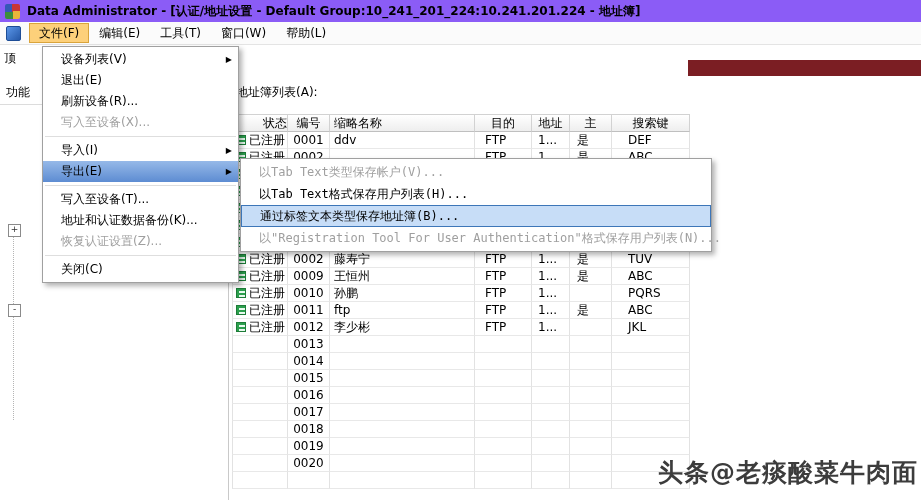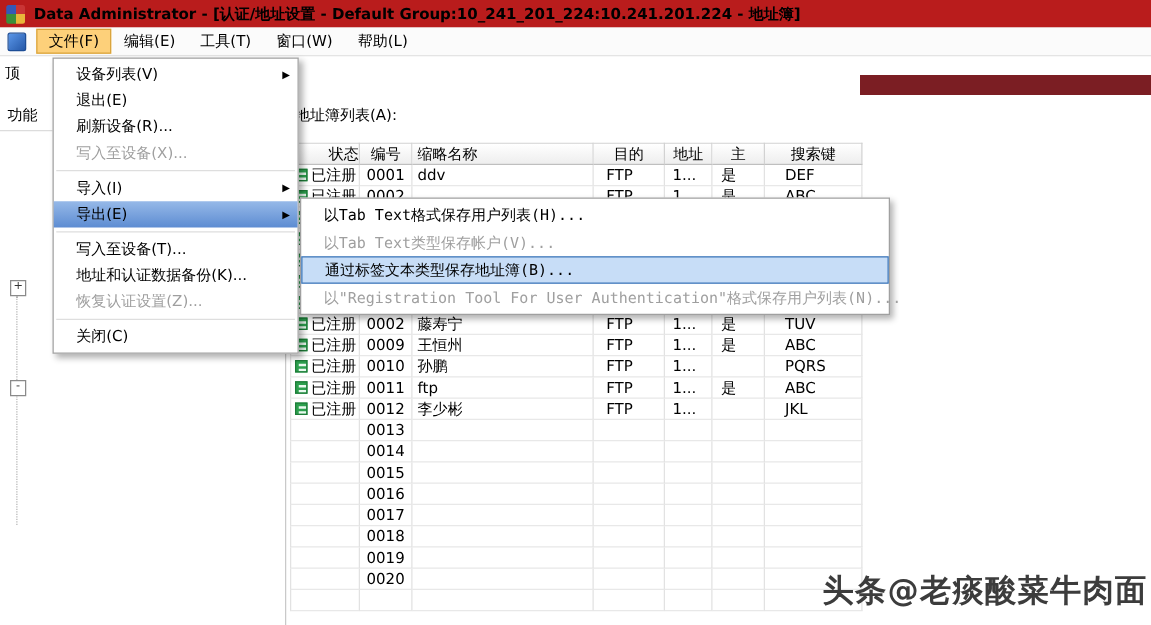--- a/index.html
+++ b/index.html
@@ -1,21 +1,21 @@
 <!DOCTYPE html>
 <html><head>
 <meta charset="utf-8">
 <style>
   html,body{margin:0;padding:0;}
   body{
     width:921px;height:500px;position:relative;overflow:hidden;background:#ffffff;
     font-family:"DejaVu Sans","Liberation Sans",sans-serif;font-size:12px;color:#000;
   }
   
-  .titlebar{position:absolute;left:0;top:0;width:921px;height:22px;background:#b91c1c;
+  .titlebar{position:absolute;left:0;top:0;width:921px;height:22px;background:#8b5cf6;
     border-bottom:1px solid #e3e3e3;display:flex;align-items:center;}
   .app-icon{width:15px;height:15px;margin:0 7px 0 5px;border-radius:2px;
     background:conic-gradient(#c93535 0 25%,#e9b63a 25% 50%,#3b8f3b 50% 75%,#3558b8 75%);}
   .title-text{font-weight:bold;white-space:nowrap;}
   
   .menubar{position:absolute;left:0;top:22px;width:921px;height:22px;background:#fbfbfb;
     border-bottom:1px solid #e4e4e4;display:flex;align-items:center;}
   .mb-app-icon{width:15px;height:15px;margin:0 8px 0 6px;border-radius:2px;
     background:linear-gradient(135deg,#5a96e8,#2558a8);border:1px solid #1d4d96;box-sizing:border-box;}
   .mb-item{padding:0 10px;height:20px;line-height:20px;display:inline-block;white-space:nowrap;}
@@ -381,20 +381,20 @@
       <div class="mi"><span class="mi-label">写入至设备(T)...</span></div>
       <div class="mi"><span class="mi-label">地址和认证数据备份(K)...</span></div>
       <div class="mi disabled"><span class="mi-label">恢复认证设置(Z)...</span></div>
       <div class="sep"></div>
       <div class="mi"><span class="mi-label">关闭(C)</span></div>
     </div>
 </div>
 
 <div class="submenu">
   <div id="export-submenu-items">
+      <div class="smi disabled">以Tab Text类型保存帐户(V)...</div>
       <div class="smi">以Tab Text格式保存用户列表(H)...</div>
-      <div class="smi disabled">以Tab Text类型保存帐户(V)...</div>
       <div class="smi selected">通过标签文本类型保存地址簿(B)...</div>
       <div class="smi disabled">以"Registration Tool For User Authentication"格式保存用户列表(N)...</div>
     </div>
 </div>
 
 <div class="watermark">头条@老痰酸菜牛肉面</div>
 
 </body></html>

